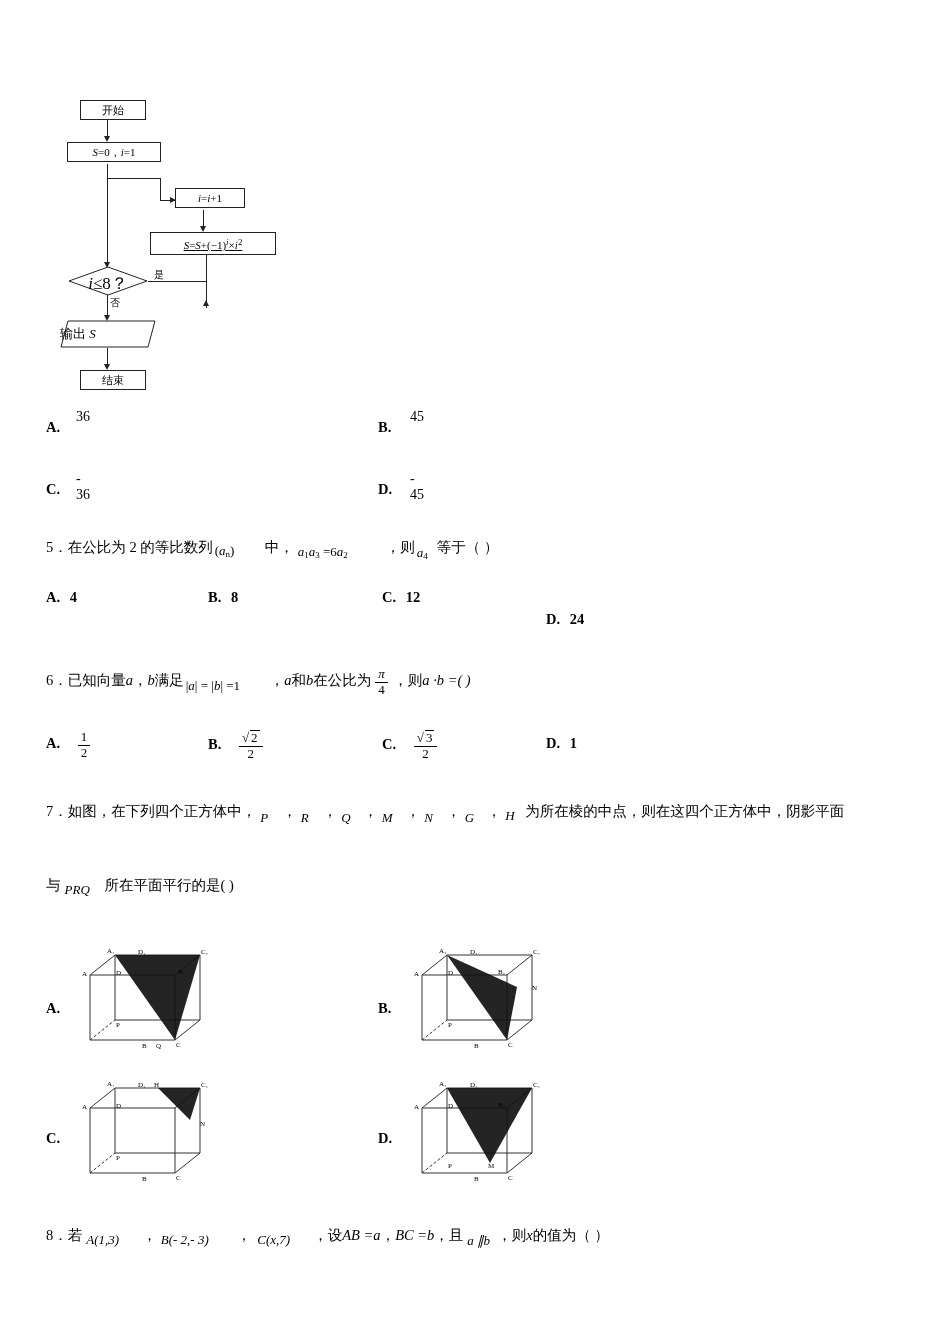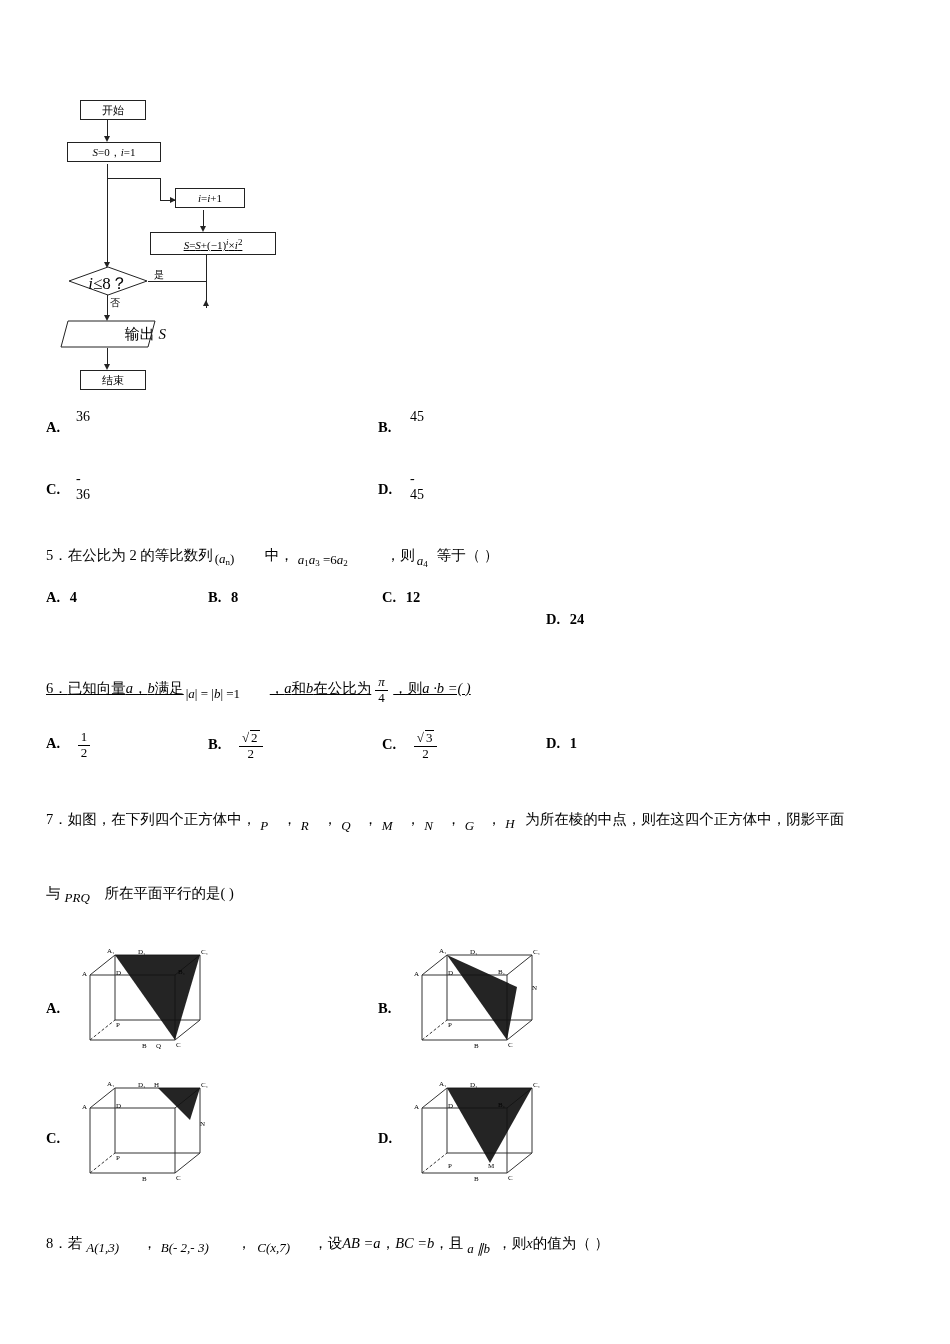--- a/index.html
+++ b/index.html
@@ -71,21 +71,21 @@
   }
   .arrow-right {
     position: absolute;
     width: 0; height: 0;
     border-top: 3.5px solid transparent;
     border-bottom: 3.5px solid transparent;
     border-left: 6px solid #222;
   }
 
   
-  .q-block { position: absolute; margin-top: 8px; }
+  .q-block { position: absolute; }
   .opt-label {
     font-family: "Liberation Serif", serif;
     font-weight: bold;
     font-size: 14.5px;
   }
   .mathi { font-style: italic; font-family: "Liberation Serif", serif; }
 
   .opt-row-abs { position: absolute; font-size: 14.5px; }
 
   .frac {
@@ -168,21 +168,21 @@
     <div class="arrow-right" style="left:108px; top:100.5px;"></div>
 
     <div class="fc-line" style="left:45px; top:199px; width:1px; height:22px;"></div>
     <div class="fc-label" style="left:48px; top:200px;">否</div>
     <div class="arrow" style="left:41.5px; top:219px;"></div>
 
     <div class="fc-para" style="left:-2px; top:224px;">
       <svg width="96" height="28" viewBox="0 0 96 28">
         <polygon points="8,1 95,1 88,27 1,27" fill="#fff" stroke="#222" stroke-width="1"></polygon>
       </svg>
-      <div style="position:absolute; left:10px; top:5px; width:96px; text-align:right; font-size:15px;">
+      <div style="position:absolute; left:0; top:5px; width:96px; text-align:left; font-size:13px;">
         输出 <span class="mathi">S</span>
       </div>
     </div>
     <div class="fc-line" style="left:45px; top:252px; width:1px; height:18px;"></div>
     <div class="arrow" style="left:41.5px; top:268px;"></div>
 
     <div class="fc-box" style="left:18px; top:274px; width:52px;">结束</div>
   </div>
 
   <div class="opt-row-abs" style="left:46px; top:419px;">
@@ -229,21 +229,21 @@
   </div>
   <div class="opt-row-abs" style="left:382px; top:589px;">
     <span class="opt-label">C.</span>
     <span style="font-weight:bold; margin-left:6px;">12</span>
   </div>
   <div class="opt-row-abs" style="left:546px; top:589px;margin-top:22px;">
     <span class="opt-label">D.</span>
     <span style="font-weight:bold; margin-left:6px;">24</span>
   </div>
 
-  <div class="q-block qtext" style="left:46px; top:667px; width:860px;text-decoration:underline;">
+  <div class="q-block qtext" style="left:46px; top:667px; width:860px;">
     <span class="qnum">6．</span><span>已知向量</span><span class="mathi">a</span><span>，</span><span class="mathi">b</span><span>满足</span><span style="position:relative; display:inline-block; width:86px;">
       <span style="position:absolute; left:2px; top:-11px; font-size:13px;">
         |<span class="mathi">a</span>| = |<span class="mathi">b</span>| =1
       </span>
     </span><span>，</span><span class="mathi">a</span><span>和</span><span class="mathi">b</span><span>在公比为</span><span style="position:relative; display:inline-block; width:22px;">
       <span class="frac" style="position:absolute; left:2px; top:-18px;">
         <span class="num mathi">π</span>
         <span class="den">4</span>
       </span>
     </span><span>，则</span><span class="mathi">a ·b =(    )</span>

